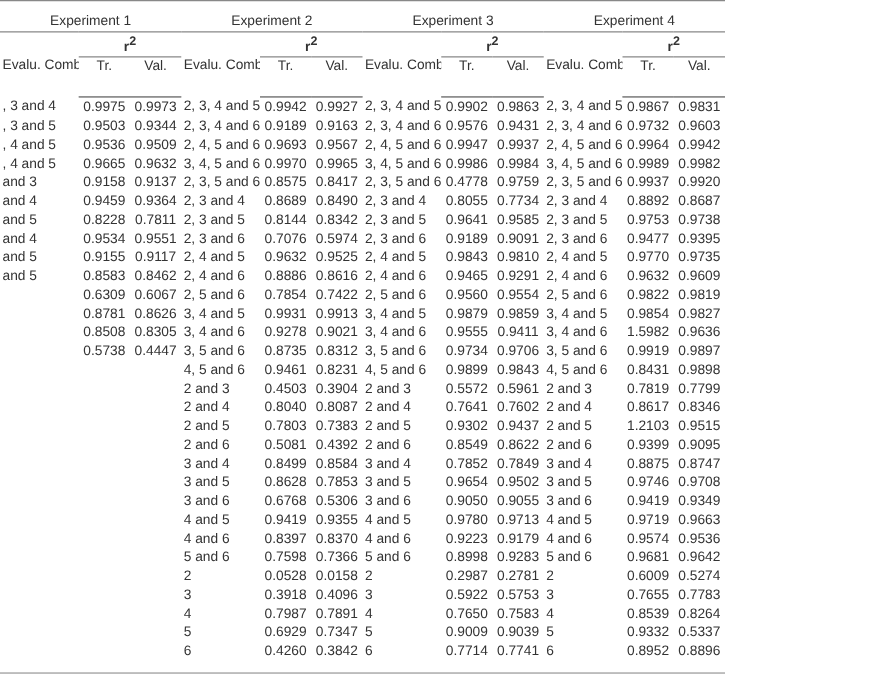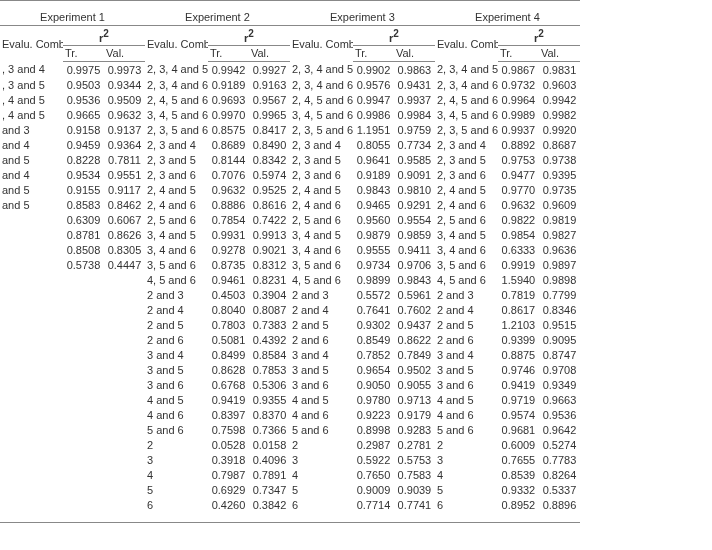--- a/index.html
+++ b/index.html
@@ -29,21 +29,21 @@
     white-space: nowrap;
   }
   .hdr1 td {
     text-align: center;
     border-bottom: 1px solid #888;
     padding-top:4px;
     padding-bottom:2px;
   }
   .hdr2 td { text-align: center; vertical-align: middle; }
   .hdr2 .r2 { border-bottom: 1px solid #888; font-weight: bold; }
-  .hdr3 td { text-align: left; border-bottom: 1px solid #888; padding-bottom:2px;}
+  .hdr3 td { text-align: center; border-bottom: 1px solid #888; padding-bottom:18px;}
   .sub { font-size:10px; }
   tbody td { text-align: center; }
   tbody td.lab { text-align: left; padding-left:2px; }
   .col-lab { width: 60px; }
   .col-num { width: 39px; }
 </style>
 </head>
 <body>
 <div class="wrap rule-top rule-bot">
 
@@ -148,21 +148,21 @@
           <td>0.9982</td>
         </tr>
         <tr>
           <td class="lab">and 3</td>
           <td>0.9158</td>
           <td>0.9137</td>
           <td class="lab">2, 3, 5 and 6</td>
           <td>0.8575</td>
           <td>0.8417</td>
           <td class="lab">2, 3, 5 and 6</td>
-          <td>1.1951</td>
+          <td>0.4778</td>
           <td>0.9759</td>
           <td class="lab">2, 3, 5 and 6</td>
           <td>0.9937</td>
           <td>0.9920</td>
         </tr>
         <tr>
           <td class="lab">and 4</td>
           <td>0.9459</td>
           <td>0.9364</td>
           <td class="lab">2, 3 and 4</td>
@@ -263,21 +263,21 @@
           <td class="lab"></td>
           <td>0.8508</td>
           <td>0.8305</td>
           <td class="lab">3, 4 and 6</td>
           <td>0.9278</td>
           <td>0.9021</td>
           <td class="lab">3, 4 and 6</td>
           <td>0.9555</td>
           <td>0.9411</td>
           <td class="lab">3, 4 and 6</td>
-          <td>0.6333</td>
+          <td>1.5982</td>
           <td>0.9636</td>
         </tr>
         <tr>
           <td class="lab"></td>
           <td>0.5738</td>
           <td>0.4447</td>
           <td class="lab">3, 5 and 6</td>
           <td>0.8735</td>
           <td>0.8312</td>
           <td class="lab">3, 5 and 6</td>
@@ -291,21 +291,21 @@
           <td class="lab"></td>
           <td></td>
           <td></td>
           <td class="lab">4, 5 and 6</td>
           <td>0.9461</td>
           <td>0.8231</td>
           <td class="lab">4, 5 and 6</td>
           <td>0.9899</td>
           <td>0.9843</td>
           <td class="lab">4, 5 and 6</td>
-          <td>1.5940</td>
+          <td>0.8431</td>
           <td>0.9898</td>
         </tr>
         <tr>
           <td class="lab"></td>
           <td></td>
           <td></td>
           <td class="lab">2 and 3</td>
           <td>0.4503</td>
           <td>0.3904</td>
           <td class="lab">2 and 3</td>

